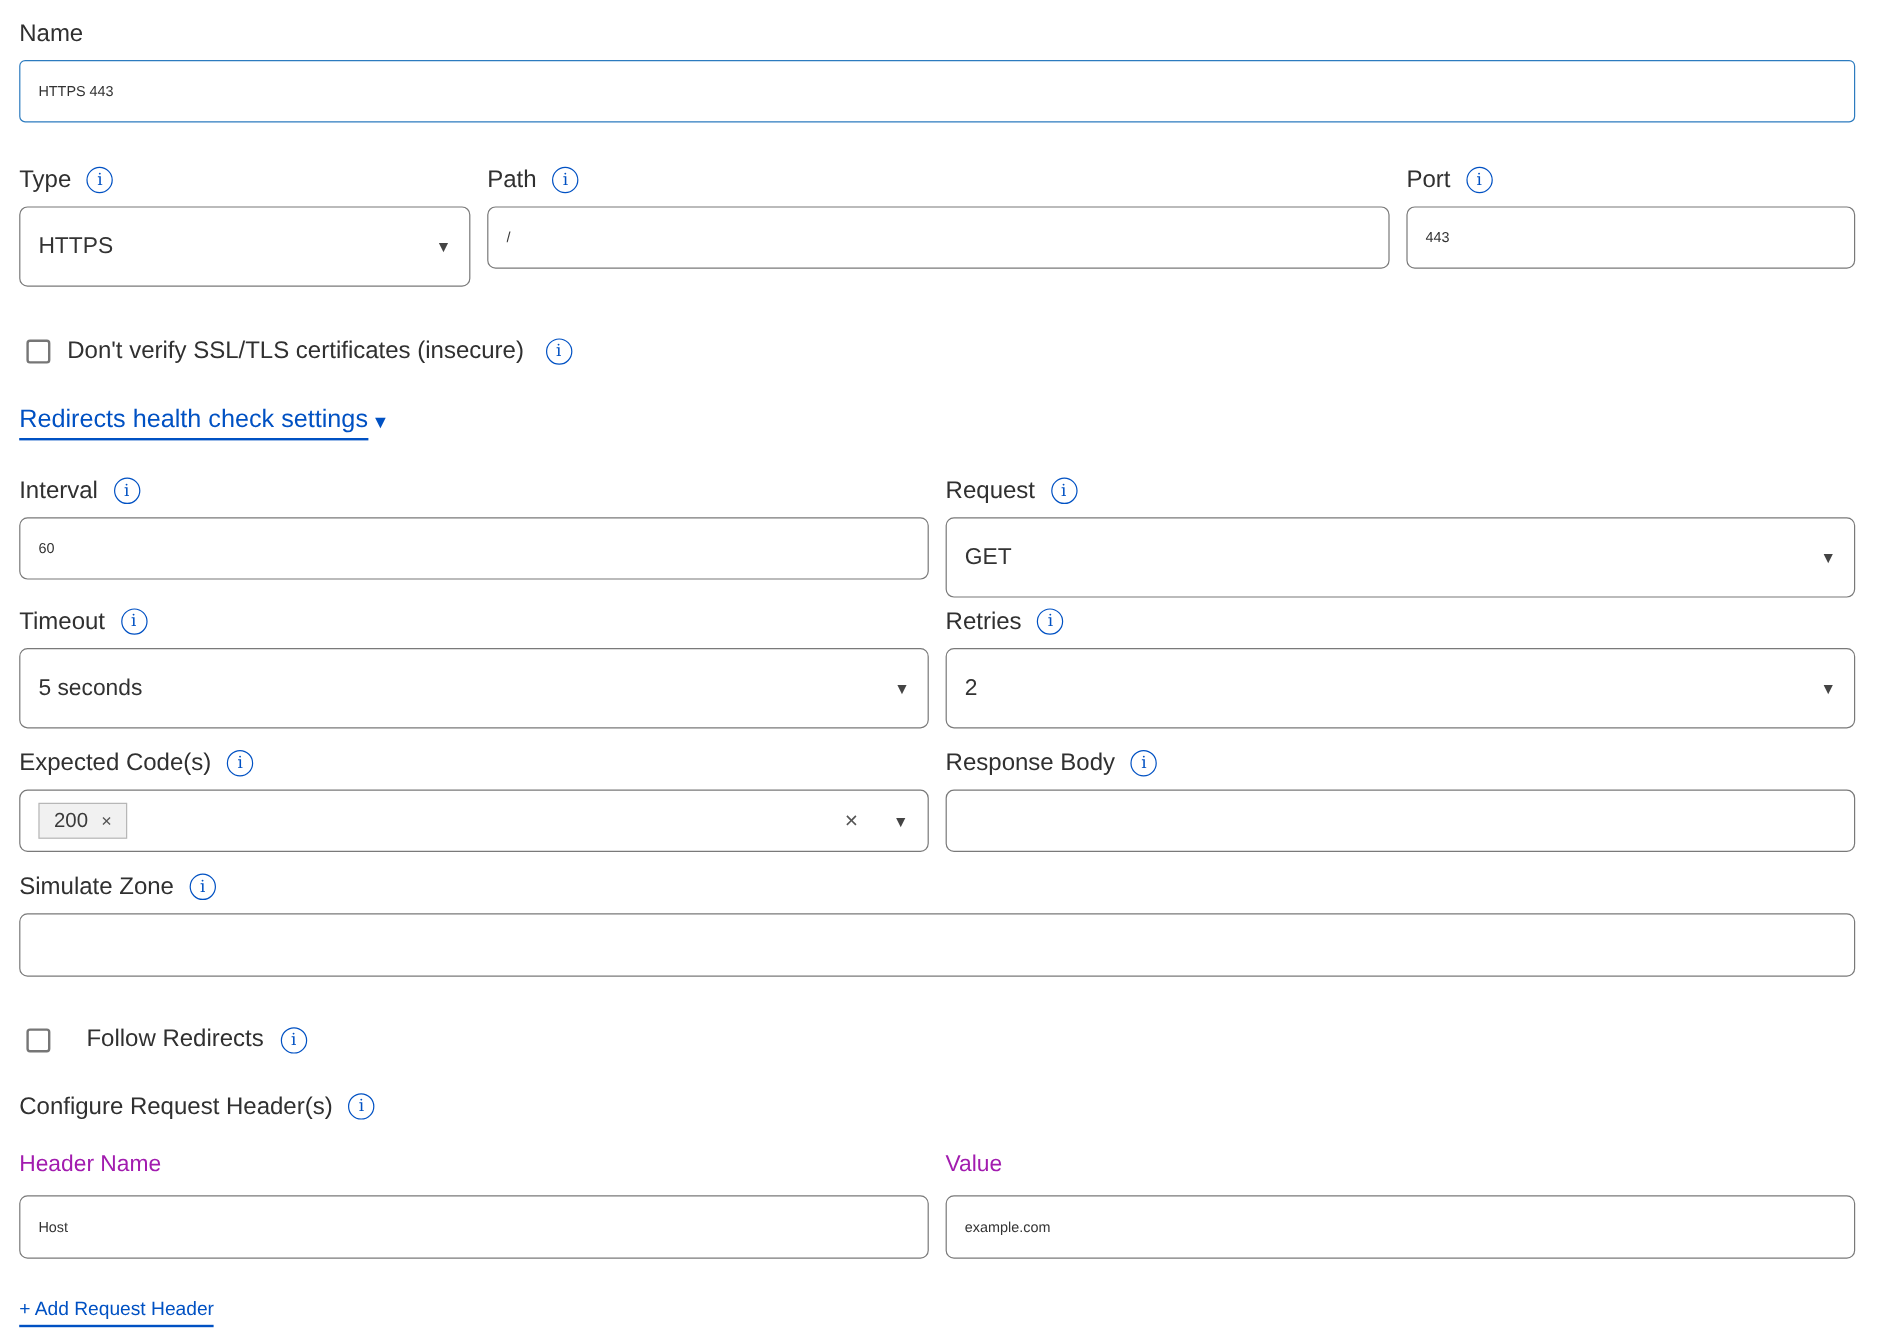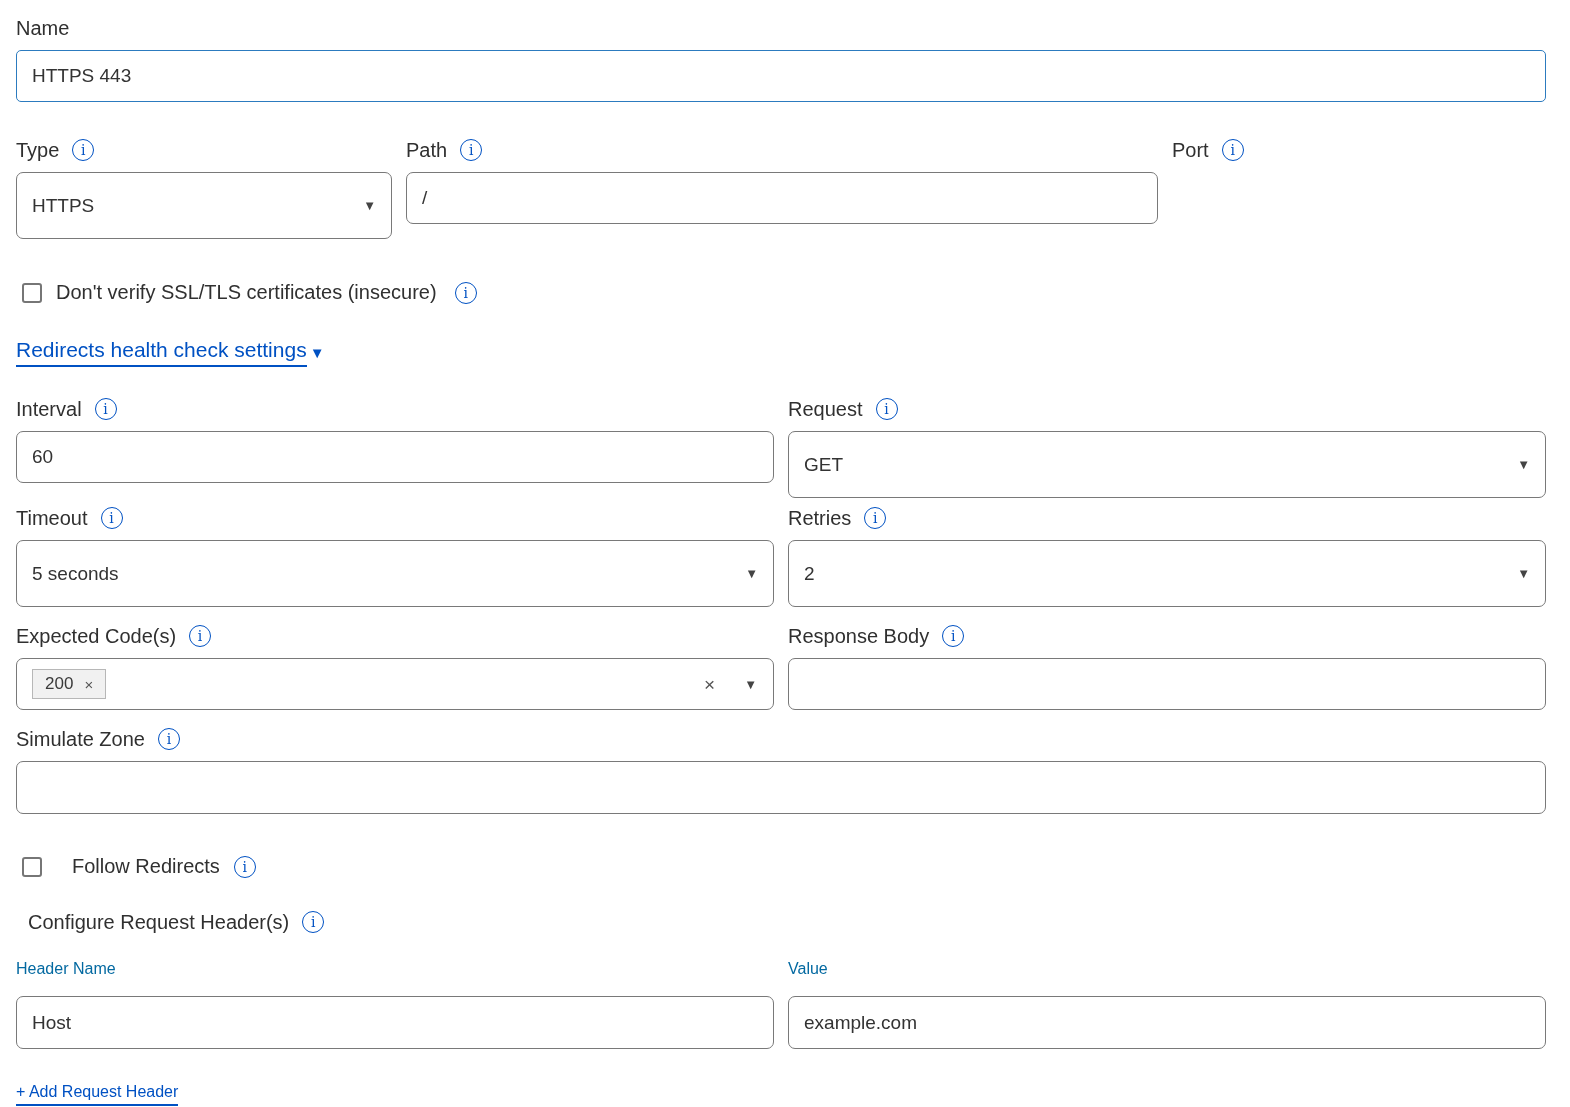--- a/index.html
+++ b/index.html
@@ -10,35 +10,35 @@
     width:1570px;
     padding:16px 24px 0 16px;
   }
   .content { width:1530px; }
 
   .field-label {
     display:flex; align-items:center; gap:13px;
     font-size:20px; color:#303030; height:24px; margin-bottom:10px;
   }
   .sub-label {
-    font-size:16px; color:#0369a1; height:20px; margin-bottom:16px;
+    font-size:19px; color:#a21caf; height:20px; margin-bottom:16px;
   }
 
   .info {
     width:22px; height:22px; flex:0 0 22px;
     border:1.5px solid #0051c3; border-radius:50%;
     display:inline-flex; align-items:center; justify-content:center;
     color:#0051c3; font-family:"DejaVu Serif",serif; font-size:14px; line-height:1;
     font-style:normal;
   }
 
   .text-input {
     display:block; width:100%; height:52px;
     border:1px solid #797979; border-radius:7px;
-    padding:0 15px; font-size:19px; color:#333;
+    padding:0 15px; font-size:12px; color:#333;
     font-family:inherit; background:#fff; outline:none;
   }
   .text-input.focused { border-color:#2c7bbf; border-radius:5px; }
   .text-input.tall { height:53px; }
 
   .select {
     display:flex; align-items:center; justify-content:space-between;
     width:100%; height:67px; border:1px solid #797979; border-radius:7px;
     padding:0 15px; font-size:19px; color:#333; background:#fff; cursor:pointer;
   }
@@ -101,20 +101,21 @@
       <span>Port</span>
       <span class="info">i</span>
     </div>
   </div>
   <div class="row3 mb42">
     <div class="select">
       <span>HTTPS</span>
       <span class="caret">▼</span>
     </div>
     <input class="text-input" type="text" value="/" style="">
+    <input class="text-input" type="text" value="443" style="">
   </div>
 
   <div class="check-row mb34" style="gap:14px; padding-left:6px;">
     <span class="checkbox"></span>
     <span>Don't verify SSL/TLS certificates (insecure)</span>
     <span class="info" style="margin-left:4px;">i</span>
   </div>
 
   <div class="mb30">
     <a class="link adv-link">
@@ -193,21 +194,21 @@
   <input class="text-input tall mb41" type="text" value="" style="">
 
   <div class="check-row mb32" style="gap:30px; padding-left:6px;">
     <span class="checkbox"></span>
     <span style="display:inline-flex; align-items:center; gap:14px;">
       <span>Follow Redirects</span>
       <span class="info">i</span>
     </span>
   </div>
 
-  <div class="field-label mb26" style="margin-bottom:26px;margin-left:12px;">
+  <div class="field-label mb26" style="margin-bottom:26px;">
     <span>Configure Request Header(s)</span>
     <span class="info">i</span>
   </div>
 
   <div class="row2">
     <div class="sub-label">Header Name</div>
     <div class="sub-label">Value</div>
   </div>
   <div class="row2 mb34">
     <input class="text-input tall" type="text" value="Host" style="">

